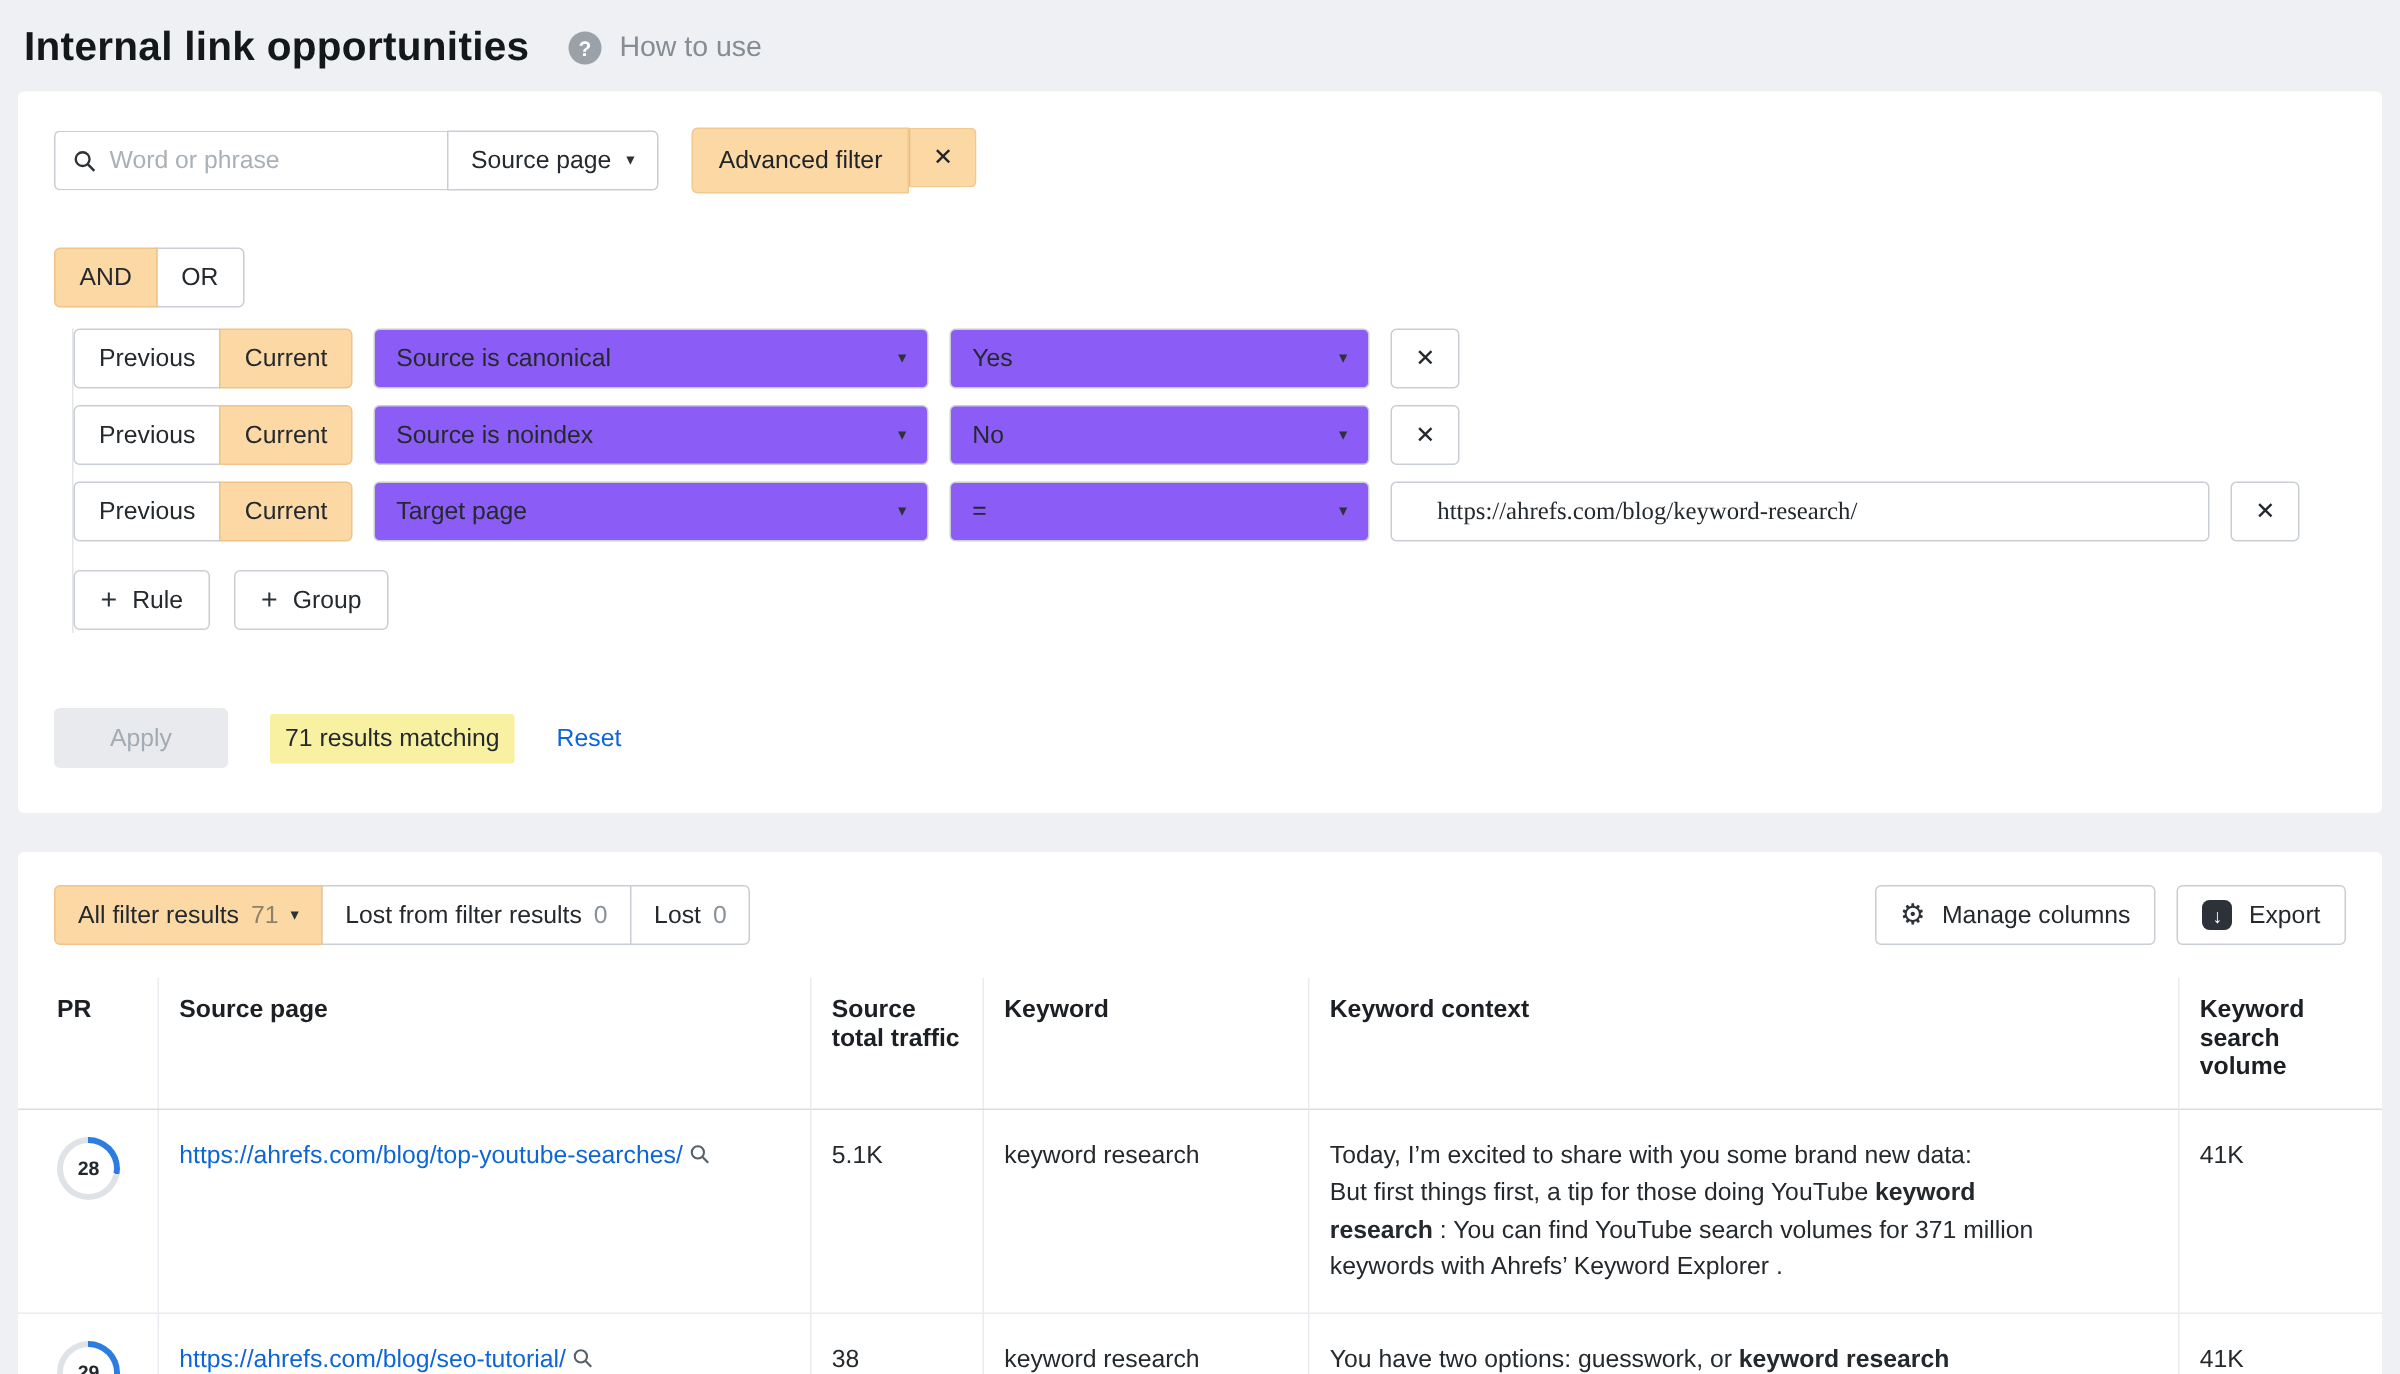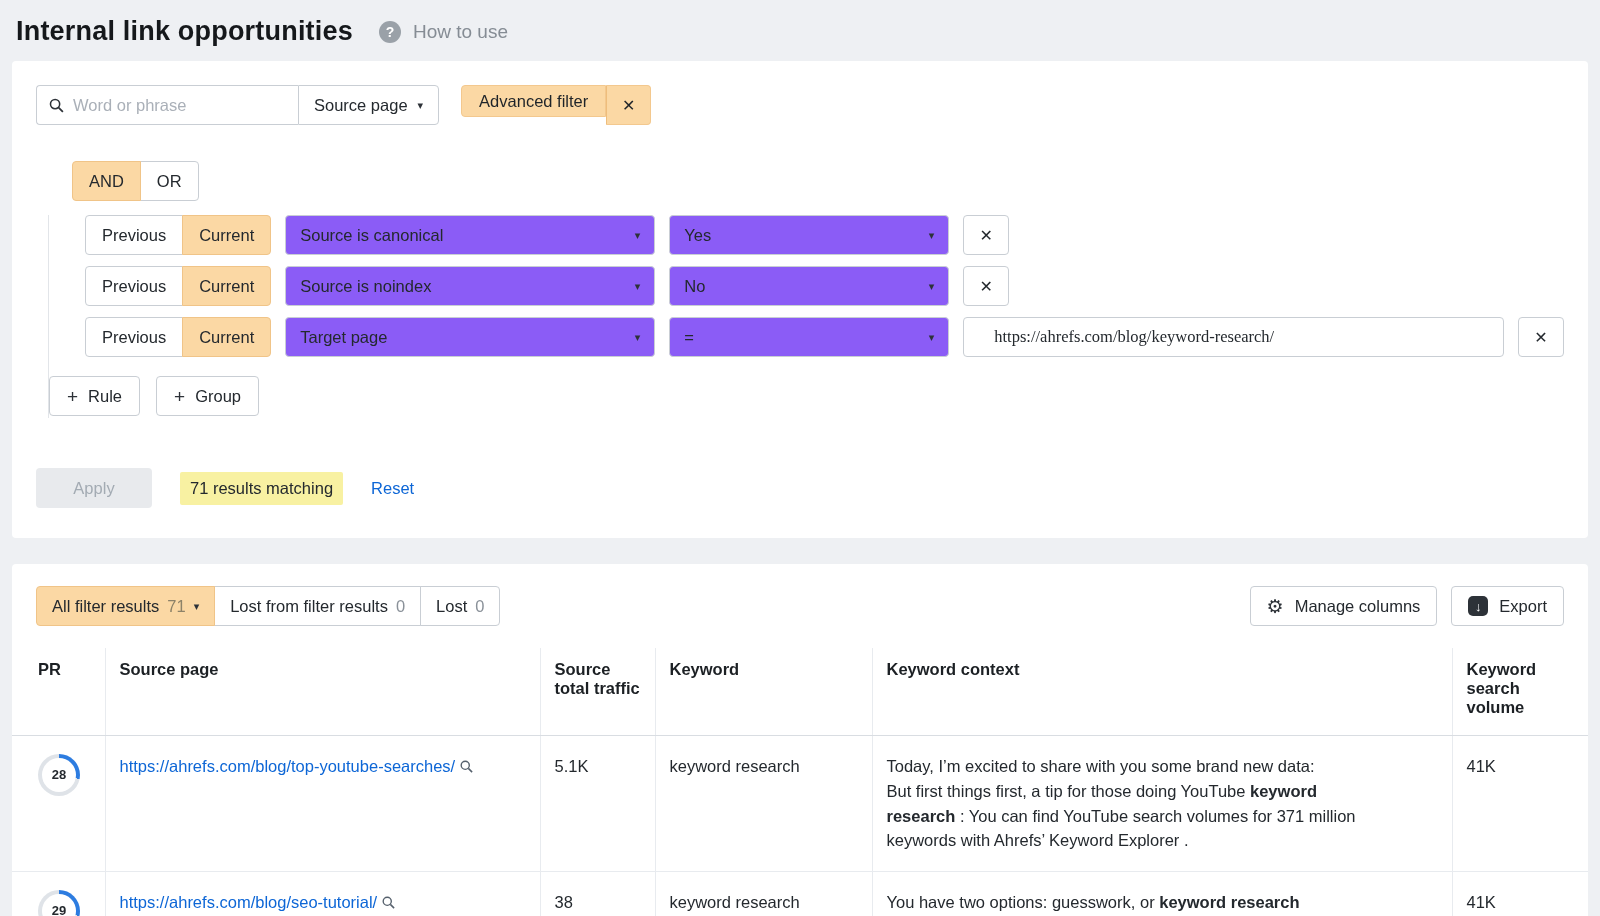--- a/index.html
+++ b/index.html
@@ -34,35 +34,35 @@
   .search-box input { border:none; outline:none; font-size:16.5px; width:100%; font-family:inherit; color:#24292e; }
   .search-box input::placeholder { color:#aab0b8; }
   .scope-btn {
     display:flex; align-items:center; gap:10px; height:40px; padding:0 15px;
     border:1px solid #c9ced4; border-radius:0 4px 4px 0; background:#fff;
     font-size:16.5px; font-family:inherit; color:#24292e; cursor:pointer;
   }
   .caret { font-size:11px; color:#2d3238; line-height:1; }
   .adv-group { display:flex; }
   .adv-btn {
-    height:32px; padding:0 17px; background:#fbd8a4; border:1px solid #f3c88e;
+    height:44px; padding:0 17px; background:#fbd8a4; border:1px solid #f3c88e;
     border-radius:4px 0 0 4px; font-size:16.5px; font-family:inherit; color:#1f2429; cursor:pointer;
   }
   .adv-close {
     width:45px; height:40px; background:#fbd8a4; border:1px solid #f3c88e; border-left:1px solid #eebd7c;
     border-radius:0 4px 4px 0; font-size:16px; display:flex; align-items:center; justify-content:center;
     cursor:pointer; color:#1f2429;
   }
 
   
   .segmented { display:inline-flex; }
   .seg {
     height:40px; padding:0 16px; background:#fff; border:1px solid #c9ced4;
     font-size:16.5px; font-family:inherit; color:#24292e; display:flex; align-items:center;
-    justify-content:center; cursor:pointer;margin-left:36px;
+    justify-content:center; cursor:pointer;
   }
   .seg + .seg { margin-left:-1px; }
   .seg:first-child { border-radius:4px 0 0 4px; }
   .seg:last-child { border-radius:0 4px 4px 0; }
   .seg.active { background:#fbd8a4; border-color:#f0c488; position:relative; z-index:1; }
 
   .logic-toggle { margin-bottom:14px; }
 
   
   .rules { margin-left:12px; border-left:1px solid #e2e5e9; }

